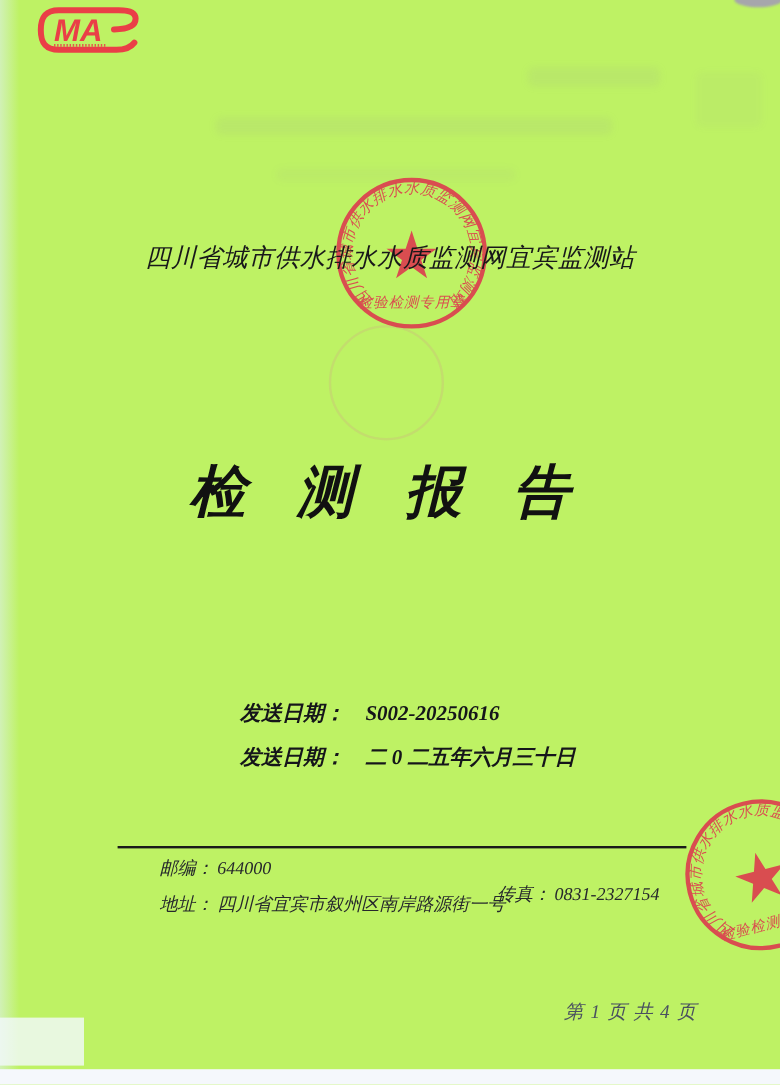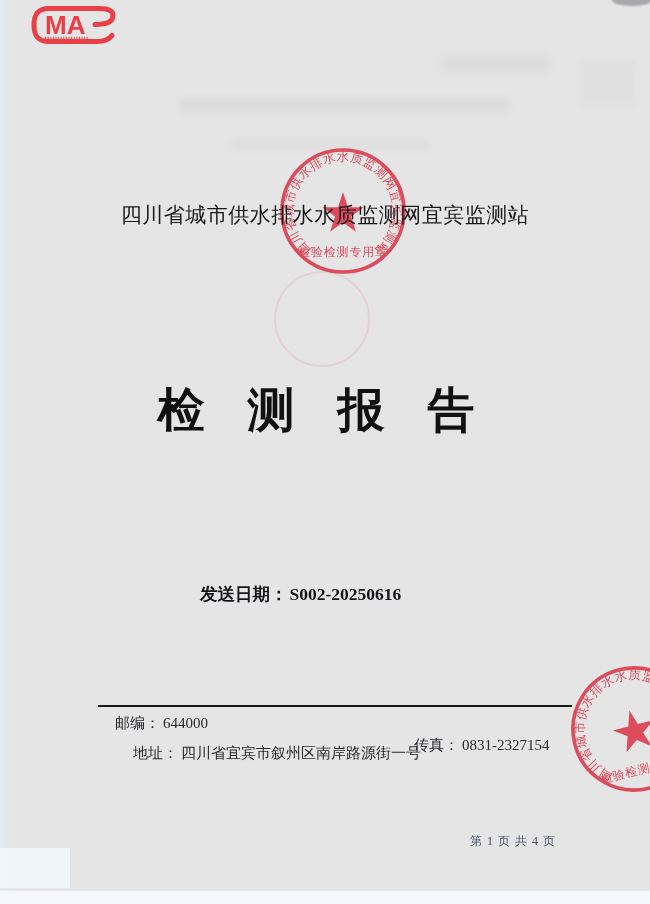--- a/index.html
+++ b/index.html
@@ -1,18 +1,18 @@
 <!DOCTYPE html>
 <html><head>
 <meta charset="utf-8">
 <style>
   html,body{margin:0;padding:0;background:#ffffff;}
   .page{
-    position:relative;width:650px;height:904px;background:#e5e5e5;
-    overflow:hidden;font-family:"Liberation Serif","DejaVu Serif",serif;color:#1a1a1a;
+    position:relative;width:650px;height:904px;background:#bef264;
+    overflow:hidden;font-family:"Liberation Serif","DejaVu Serif",serif;color:#1a1a1a;font-style:italic;
   }
   
   .edge-left{position:absolute;left:0;top:0;width:16px;height:904px;
     background:linear-gradient(to right, rgba(225,240,250,0.55), rgba(225,240,250,0));}
   .bottom-strip{position:absolute;left:0;top:891px;width:650px;height:13px;background:#f5f8fc;}
   .bl-patch{position:absolute;left:0;top:848px;width:70px;height:40px;background:#f2f9fe;opacity:.8;}
   .tr-blob{position:absolute;left:612px;top:-6px;width:40px;height:12px;background:#a6a6ab;
     border-radius:50%;filter:blur(1px);}
   .bleed{position:absolute;background:rgba(150,150,158,0.10);border-radius:5px;filter:blur(3px);}
   .bleed.b1{left:180px;top:98px;width:330px;height:14px;}
@@ -45,35 +45,35 @@
   
   .main-title{
     position:absolute;left:0;top:379px;width:650px;margin-left:-9px;text-align:center;
     font-size:47px;font-weight:700;letter-spacing:43px;text-indent:43px;color:#111;
   }
 
   
   .meta{position:absolute;left:200px;font-size:17.5px;font-weight:700;color:#15151a;}
   .meta.line1{top:582px;}
   .meta.line2{top:619px;}
-  .meta .val{margin-left:2px;}
+  .meta .val{margin-left:17px;}
 
   
   .divider{position:absolute;left:98px;top:705px;width:474px;height:2.2px;background:#1a1a1a;}
 
   
   .contact-item{position:absolute;font-size:15px;color:#26282c;white-space:nowrap;}
-  .c-post{left:115px;top:714px;}
+  .c-post{left:133px;top:714px;}
   .c-addr{left:133px;top:744px;}
   .c-tel {left:414px;top:714px;}
   .c-fax {left:414px;top:736px;}
   .contact-item .val{margin-left:3px;}
 
   
-  .page-num{position:absolute;left:470px;top:833px;font-size:12px;letter-spacing:1px;color:#4a5160;}
+  .page-num{position:absolute;left:470px;top:833px;font-size:16px;letter-spacing:1px;color:#4a5160;}
 
   .stamp text, .stamp textPath{fill:#dd3c4e;font-family:"Liberation Serif","DejaVu Serif",serif;}
 </style>
 </head>
 <body>
 
 <div class="page">
 
   <div class="edge-left"></div>
   <div class="bottom-strip"></div>
@@ -106,20 +106,23 @@
     <text x="0" y="45" text-anchor="middle" font-size="12" letter-spacing="0.8">检验检测专用章</text>
   </svg>
 
   <div class="org-title">四川省城市供水排水水质监测网宜宾监测站</div>
 
   <div class="main-title">检测报告</div>
 
   <div class="meta line1">
     <span>发送日期：</span><span class="val">S002-20250616</span>
   </div>
+  <div class="meta line2">
+    <span>发送日期：</span><span class="val">二 0 二五年六月三十日</span>
+  </div>
 
   <div class="divider"></div>
 
   <div class="contact-item c-post">
     <span>邮编：</span><span class="val">644000</span>
   </div>
   <div class="contact-item c-addr">
     <span>地址：</span><span class="val">四川省宜宾市叙州区南岸路源街一号</span>
   </div>
   <div class="contact-item c-fax">

